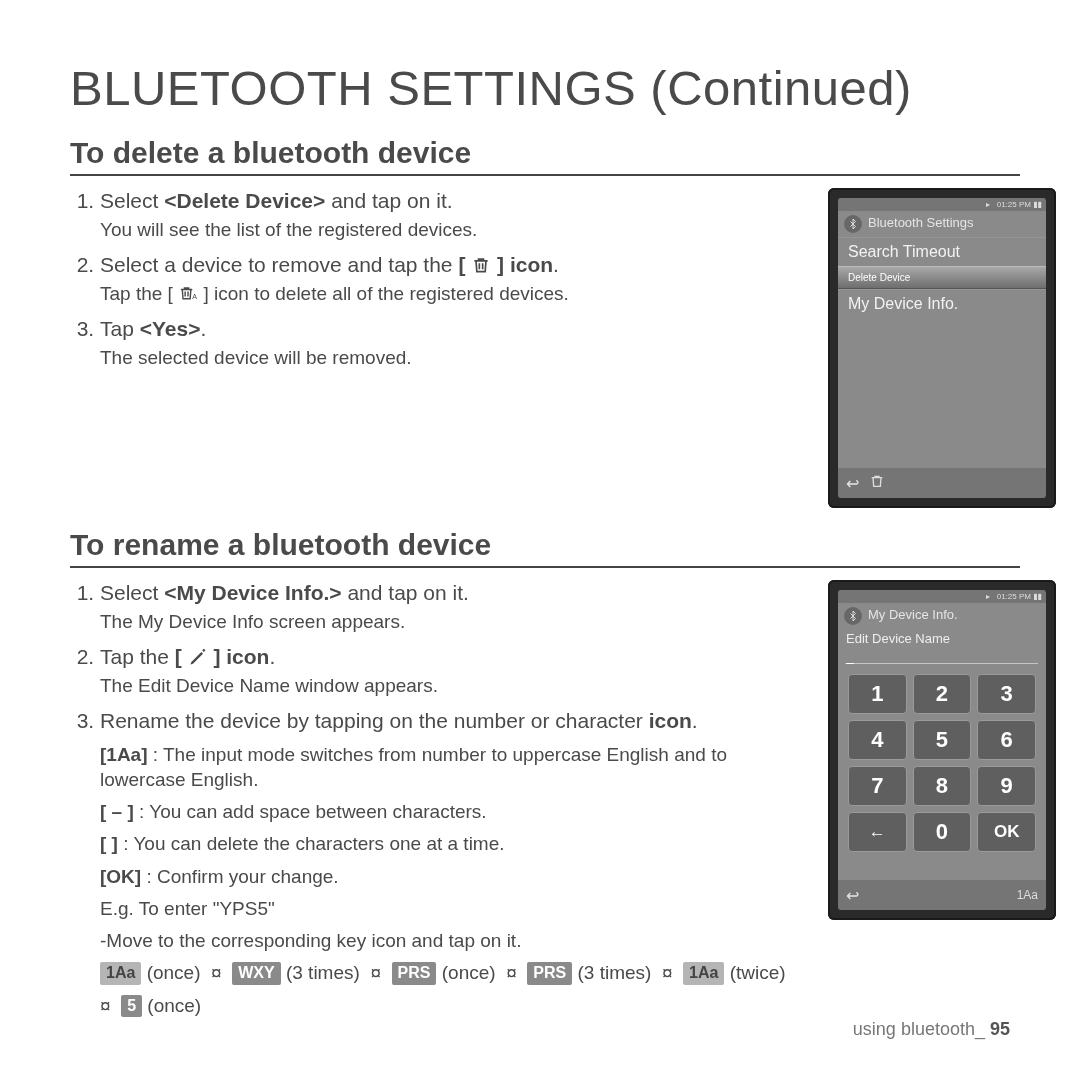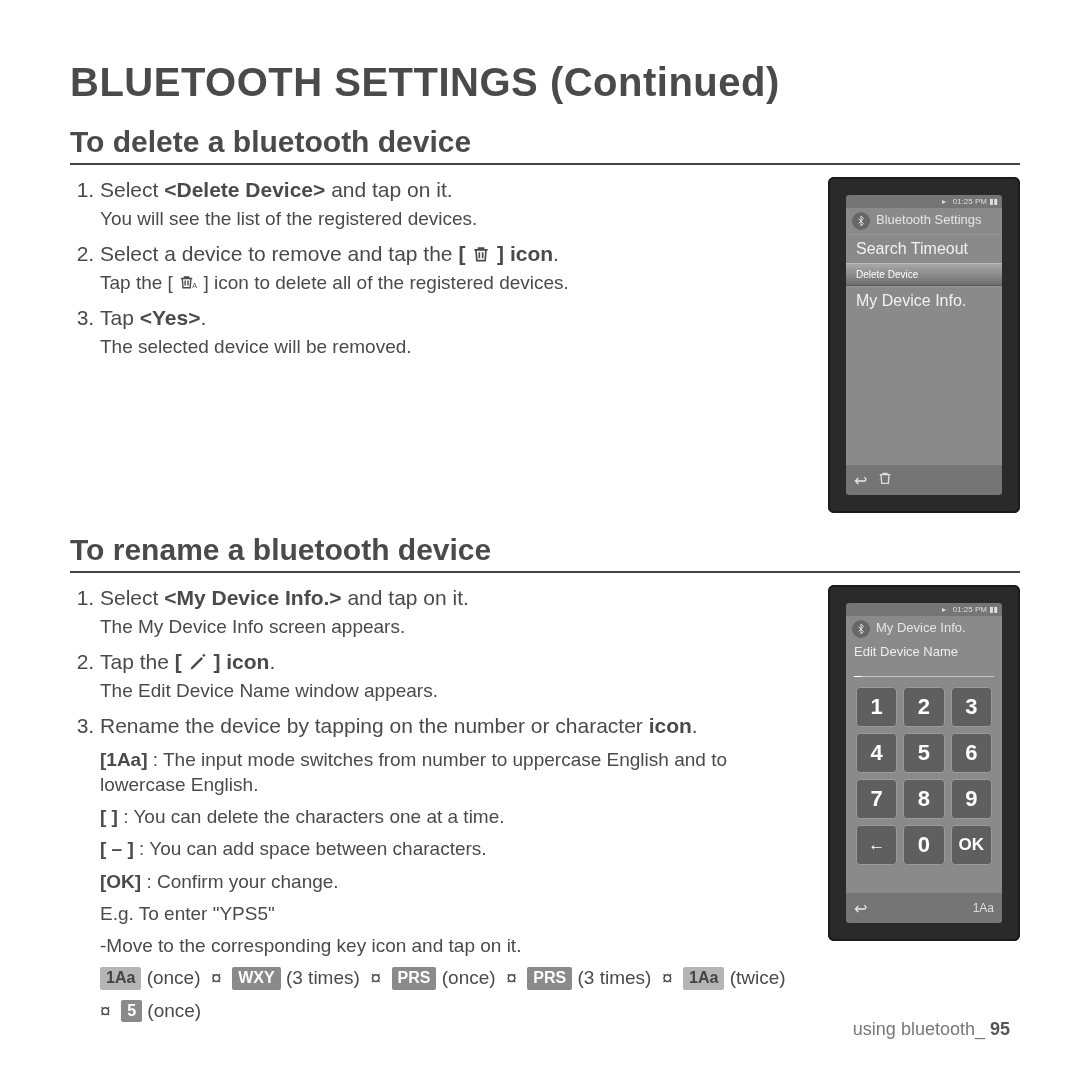--- a/index.html
+++ b/index.html
@@ -20,22 +20,22 @@
     background: #fff;
   }
   .page {
     width: var(--page-w);
     height: var(--page-h);
     padding: 60px 60px 30px 70px;
     position: relative;
     color: var(--text-dark);
   }
   .title {
-    font-size: 40px;
-    font-weight: bold;
+    font-size: 49px;
+    font-weight: normal;
     letter-spacing: 0.5px;
     margin-bottom: 18px;
   }
   .section-title {
     font-size: 30px;
     font-weight: bold;
     border-bottom: 2px solid #444;
     padding-bottom: 4px;
     margin-top: 20px;
     margin-bottom: 12px;
@@ -74,24 +74,24 @@
     position: absolute;
     right: 70px;
     bottom: 40px;
     font-size: 18px;
     color: #777;
   }
   .footer .pg { font-weight: bold; color: #555; }
 
   
   .device {
-    width: 192px;
+    width: 228px;
     background: var(--device-frame);
     border-radius: 6px;
-    padding: 18px;
+    padding: 10px;
     box-shadow: inset 0 0 0 2px #1a1a1a;
   }
   .screen {
     background: var(--device-bg);
     border-radius: 3px;
     height: 300px;
     display: flex;
     flex-direction: column;
     overflow: hidden;
     position: relative;
@@ -264,22 +264,22 @@
               </svg>
           <span>]</span><span> icon</span></span>.
           <div class="sub">The Edit Device Name window appears.</div>
         </li>
         <li>
           <span>Rename the device by tapping on the number or character </span><span class="b">icon</span>.
           <div class="sub">
             <div class="explain-row" style="padding-left:0;">
               <span class="explain-label">[1Aa]</span><span> : The input mode switches from number to uppercase English and to lowercase English.</span>
             </div>
+            <div class="explain-row"><span class="explain-label">[ – ]</span><span> : You can add space between characters.</span></div>
             <div class="explain-row"><span class="explain-label">[      ]</span><span> : You can delete the characters one at a time.</span></div>
-            <div class="explain-row"><span class="explain-label">[ – ]</span><span> : You can add space between characters.</span></div>
             <div class="explain-row"><span class="explain-label">[OK]</span><span> : Confirm your change.</span></div>
             <div class="explain-row">E.g. To enter "YPS5"</div>
             <div class="explain-row">-Move to the corresponding key icon and tap on it.</div>
             <div class="explain-row">
               <span class="key-chip light">1Aa</span> <span>(once)</span>
               &nbsp;<span>¤</span>&nbsp;
               <span class="key-chip">WXY</span> <span>(3 times)</span>
               &nbsp;<span>¤</span>&nbsp;
               <span class="key-chip">PRS</span> <span>(once)</span>
               &nbsp;<span>¤</span>&nbsp;

